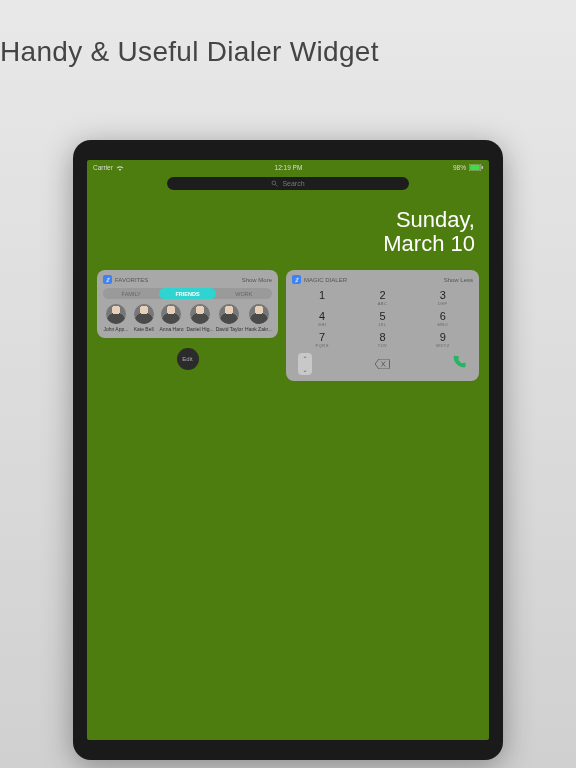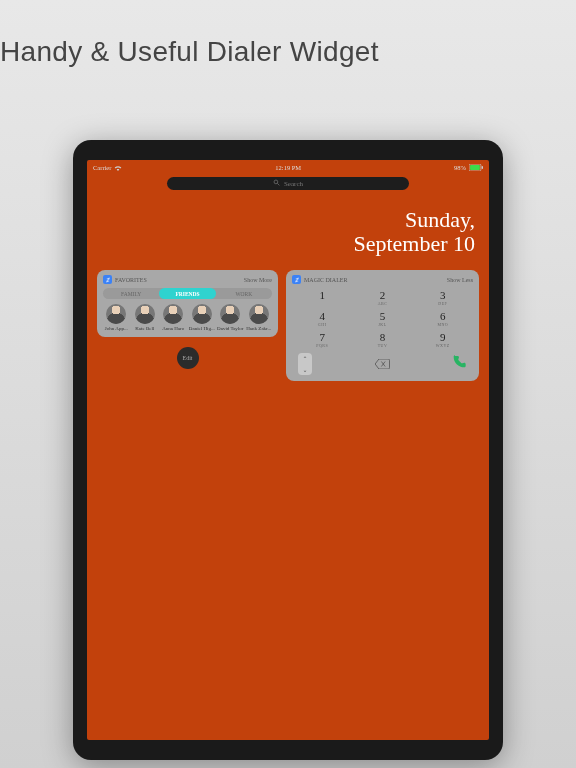--- a/index.html
+++ b/index.html
@@ -26,26 +26,25 @@
     width: 430px;
     height: 620px;
     background: #1a1a1a;
     border-radius: 18px;
     box-shadow: 0 6px 30px rgba(0,0,0,0.35);
     padding: 20px 14px;
   }
   .screen {
     width: 100%;
     height: 100%;
-    background: #c2410c;
+    background: #4d7c0f;
     border-radius: 2px;
     position: relative;
     overflow: hidden;
     color: #fff;
-    font-family: Liberation Serif, serif;
   }
   .statusbar {
     display: flex;
     align-items: center;
     justify-content: space-between;
     font-size: 6.5px;
     padding: 4px 6px 2px 6px;
     color: #ddd;
   }
   .status-left, .status-right { display: flex; align-items: center; gap: 3px; }
@@ -250,21 +249,21 @@
         <svg width="7" height="7" viewBox="0 0 12 12">
             <circle cx="5" cy="5" r="3.2" fill="none" stroke="#777" stroke-width="1.2"></circle>
             <line x1="7.5" y1="7.5" x2="11" y2="11" stroke="#777" stroke-width="1.2"></line>
           </svg>
       </span>
       <span>Search</span>
     </div>
 
     <div class="date-block">
       <div class="date-weekday">Sunday,</div>
-      <div class="date-month">September 10</div>
+      <div class="date-month">March 10</div>
     </div>
 
     <div class="widgets-row">
 
       <div class="left-col">
         <div class="widget">
           <div class="widget-header">
             <span class="app-icon">
               <svg width="6" height="6" viewBox="0 0 10 10">
                   <path d="M7 1L3 9M3 3h5M2 7h5" stroke="#fff" stroke-width="1" fill="none"></path>

